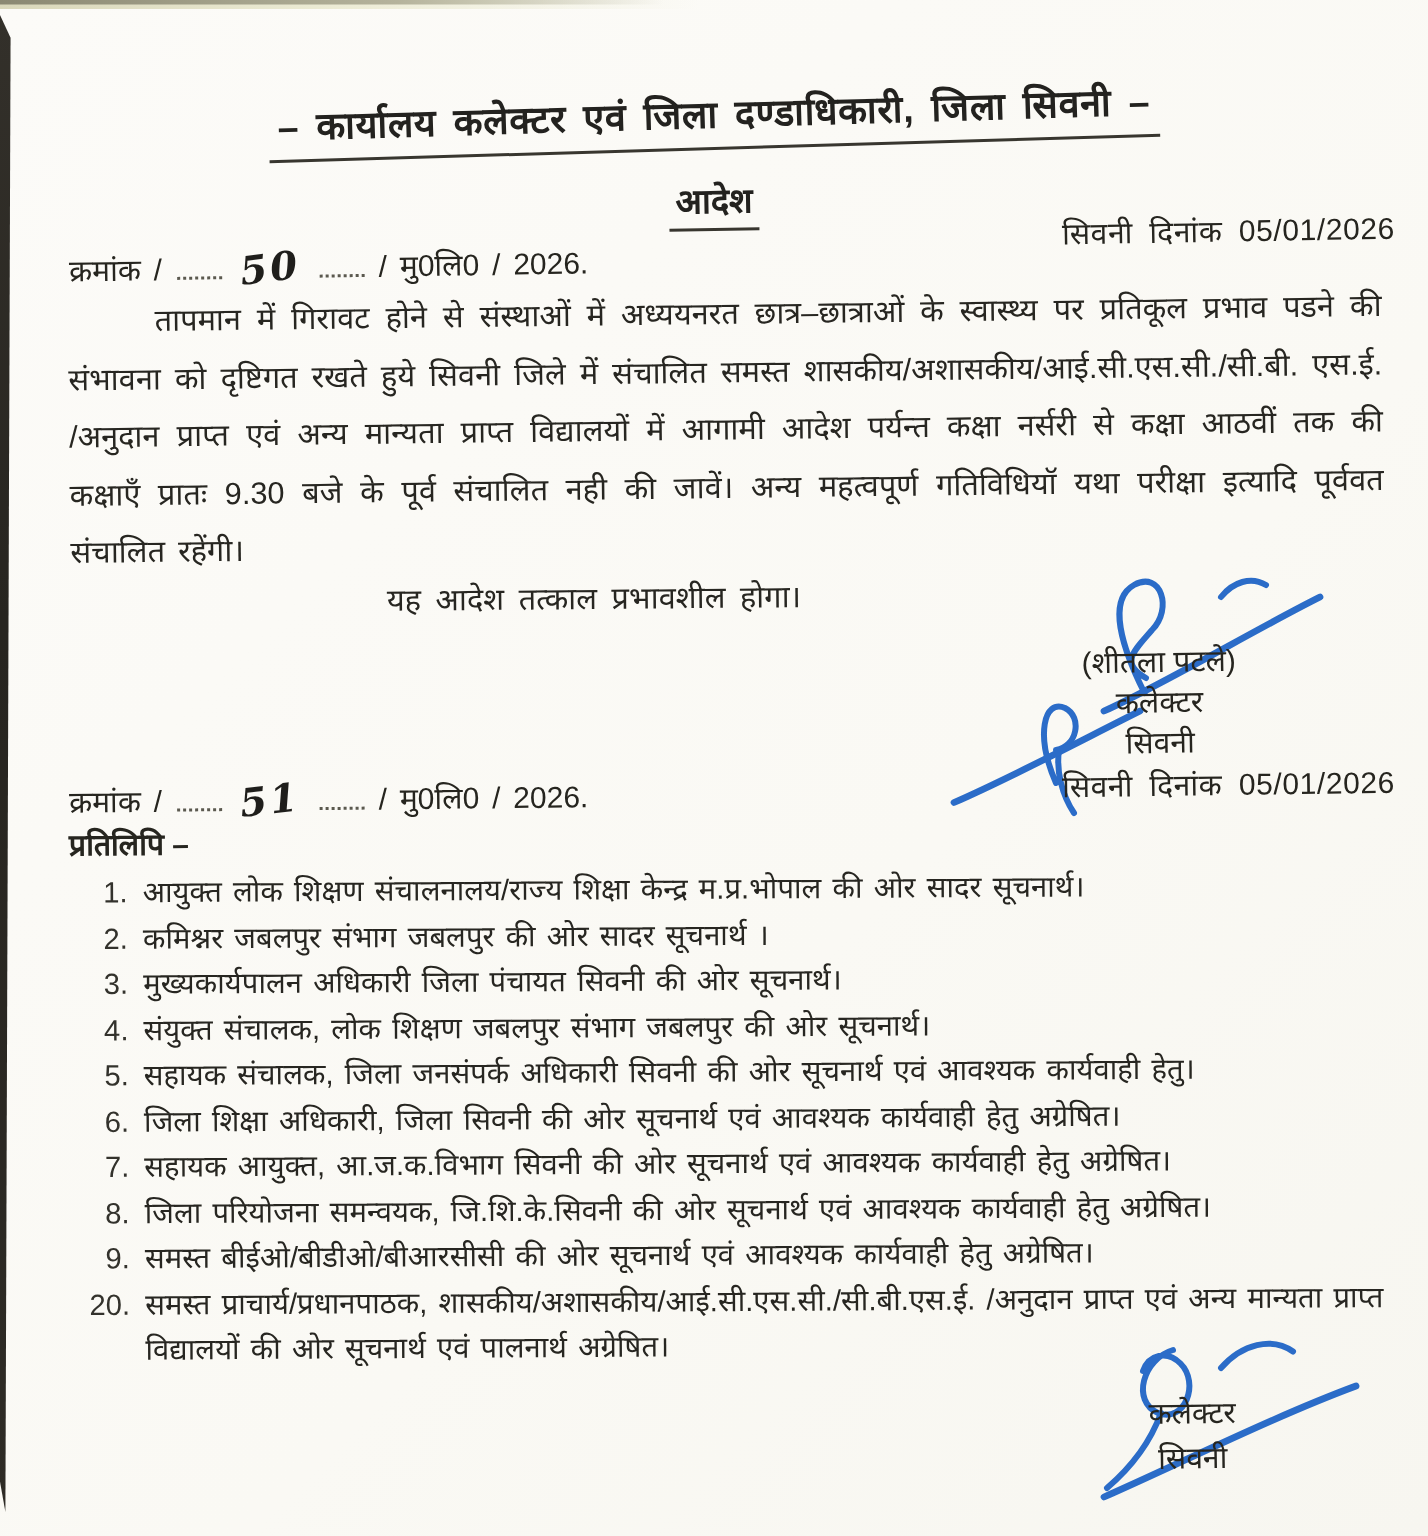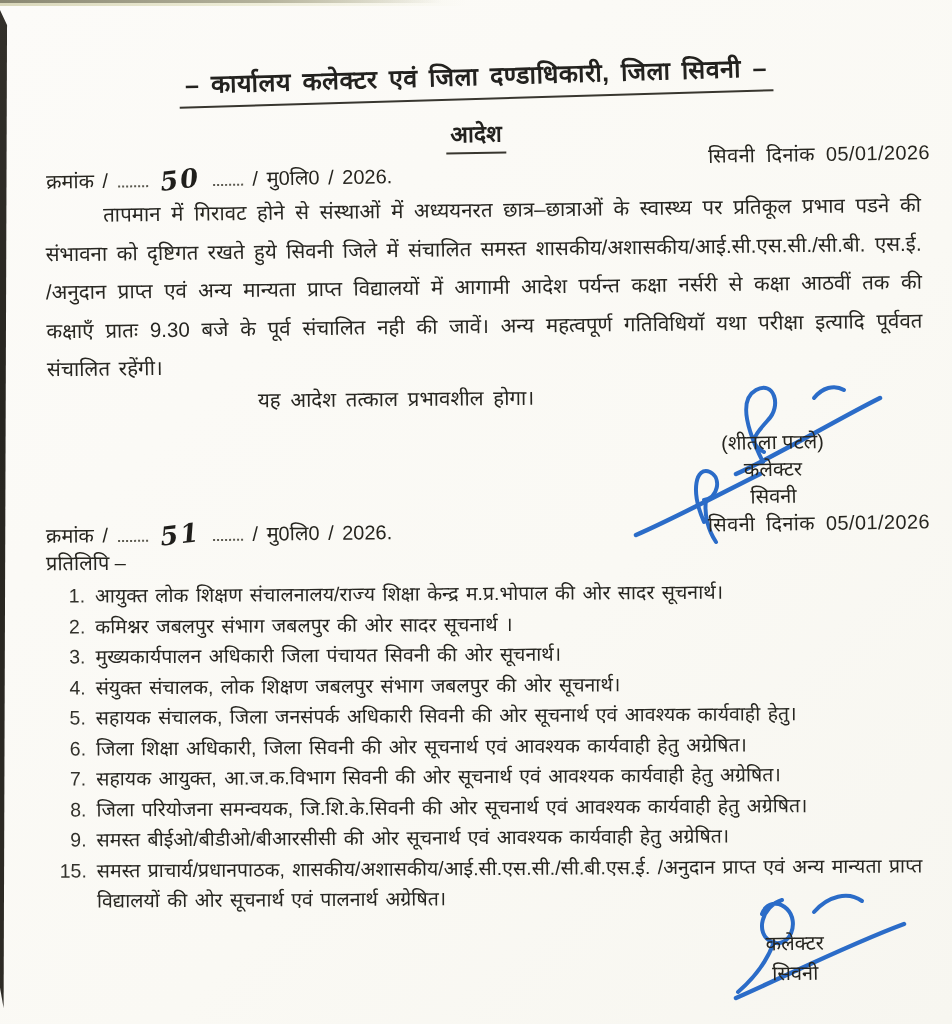--- a/index.html
+++ b/index.html
@@ -45,21 +45,21 @@
   
   .sig{position:absolute;pointer-events:none;}
   .sig path{fill:none;stroke:var(--ink,#2b6cc8);stroke-linecap:round;}
   .sig1{left:620px;top:372px;}
   .sig2{left:690px;top:878px;}
   .sigblock1{position:absolute;left:668px;top:429px;width:210px;text-align:center;
     font-size:20px;color:#26251f;line-height:27px;transform:rotate(-1deg);}
   .sigblock2{position:absolute;left:740px;top:928px;width:110px;text-align:center;
     font-size:20px;color:#26251f;line-height:30px;transform:rotate(-0.8deg);}
   
-  .copy-heading{position:absolute;top:549px;left:46px;font-size:20px;color:#26251f;transform:rotate(-0.4deg);}
+  .copy-heading{position:absolute;top:549px;left:46px;font-size:20px;color:#26251f;transform:rotate(-0.4deg);font-weight:bold;}
   .copy-list{position:absolute;top:578px;left:58px;width:872px;transform:rotate(-0.35deg);}
   .copy-item{display:flex;align-items:flex-start;font-size:19.5px;line-height:30px;
     color:#272621;word-spacing:2px;margin-bottom:.5px;}
   .copy-item .num{flex:0 0 28px;text-align:right;margin-right:10px;color:#33322c;}
   .copy-item .txt{flex:1;}
 </style>
 </head>
 <body>
 
 <div class="page">
@@ -147,21 +147,21 @@
       </div>
     <div class="copy-item">
         <span class="num">8.</span>
         <span class="txt">जिला परियोजना समन्वयक, जि.शि.के.सिवनी की ओर सूचनार्थ एवं आवश्यक कार्यवाही हेतु अग्रेषित।</span>
       </div>
     <div class="copy-item">
         <span class="num">9.</span>
         <span class="txt">समस्त बीईओ/बीडीओ/बीआरसीसी की ओर सूचनार्थ एवं आवश्यक कार्यवाही हेतु अग्रेषित।</span>
       </div>
     <div class="copy-item">
-        <span class="num">15.</span>
+        <span class="num">20.</span>
         <span class="txt">समस्त प्राचार्य/प्रधानपाठक, शासकीय/अशासकीय/आई.सी.एस.सी./सी.बी.एस.ई. /अनुदान प्राप्त एवं अन्य मान्यता प्राप्त विद्यालयों की ओर सूचनार्थ एवं पालनार्थ अग्रेषित।</span>
       </div>
   </div>
 
   <svg class="sig sig2" width="260" height="150" viewBox="0 0 260 150">
     <path d="M 92 22 C 72 28 64 56 82 64 C 100 71 110 44 97 31 C 88 22 76 25 72 36" stroke-width="4"></path>
     <path d="M 84 64 C 76 86 62 102 48 114" stroke-width="4"></path>
     <path d="M 124 34 C 138 18 158 13 172 23" stroke-width="4"></path>
     <path d="M 46 120 C 96 98 160 66 214 46" stroke-width="4.5"></path>
   </svg>

